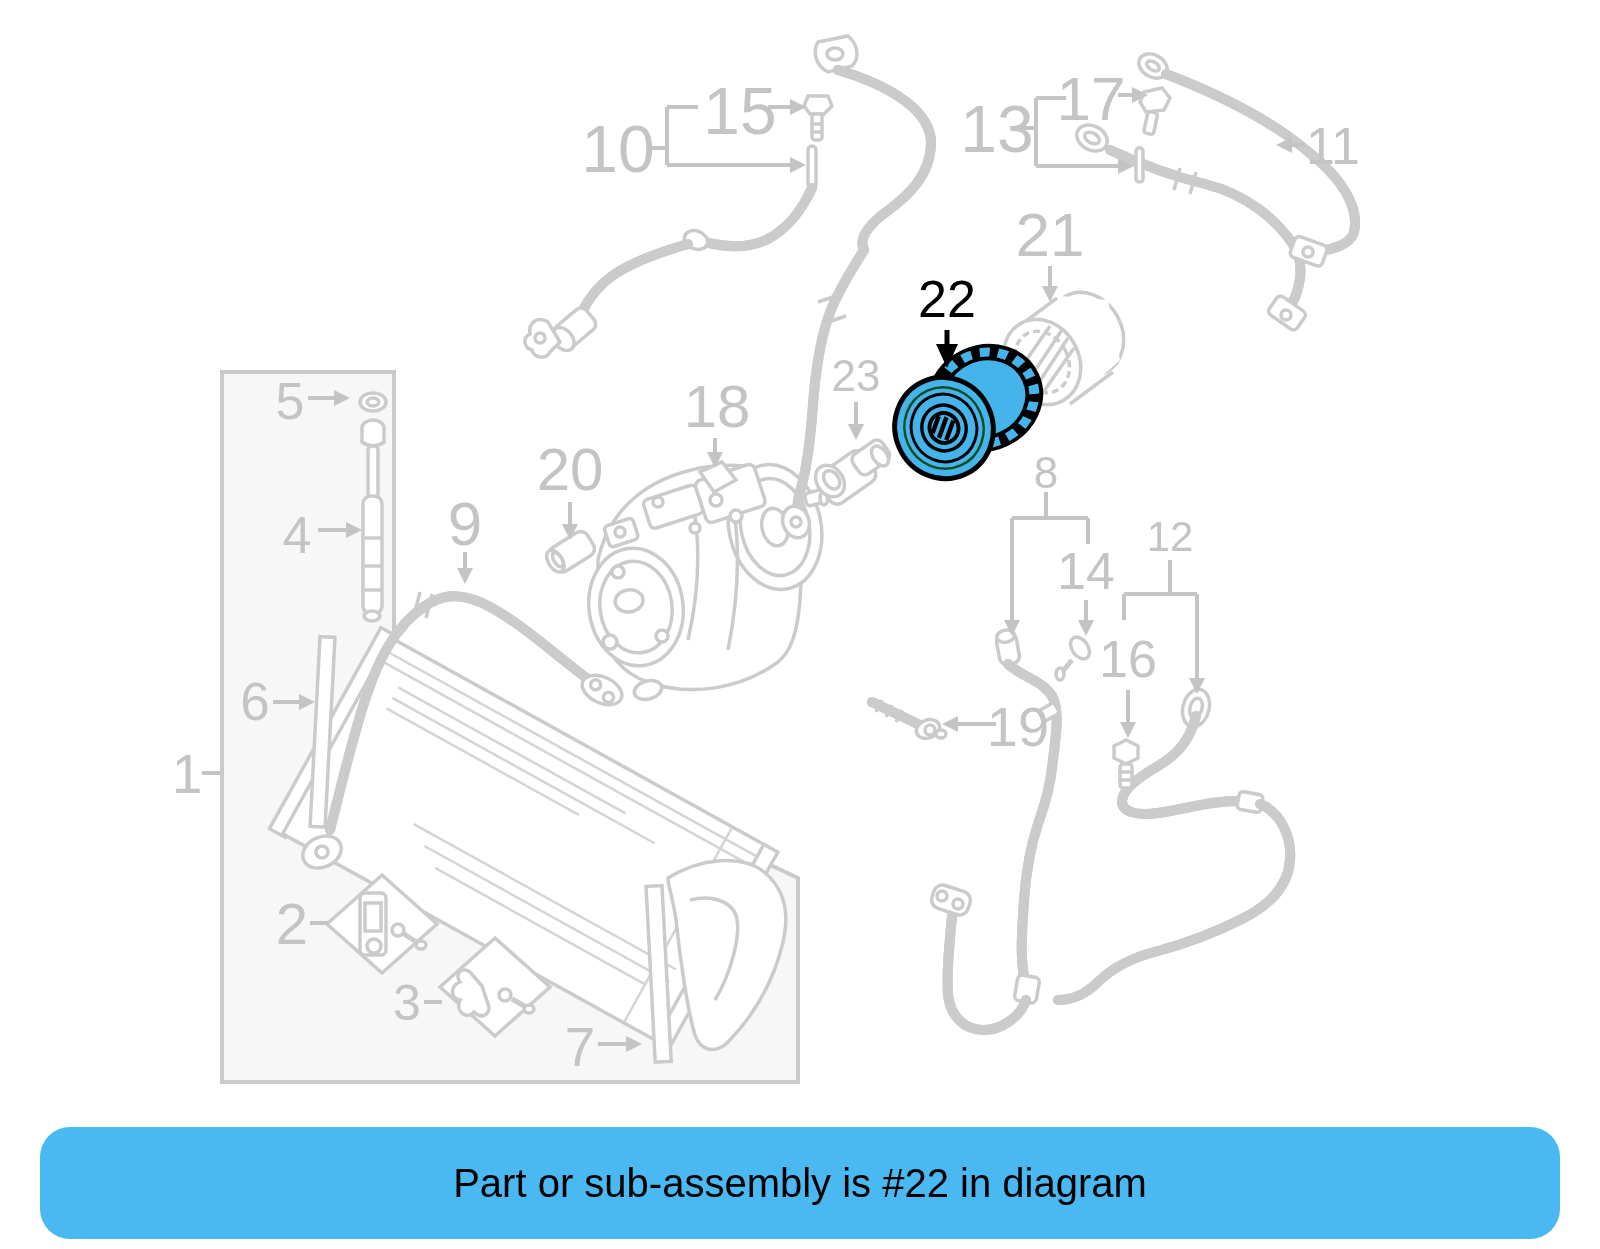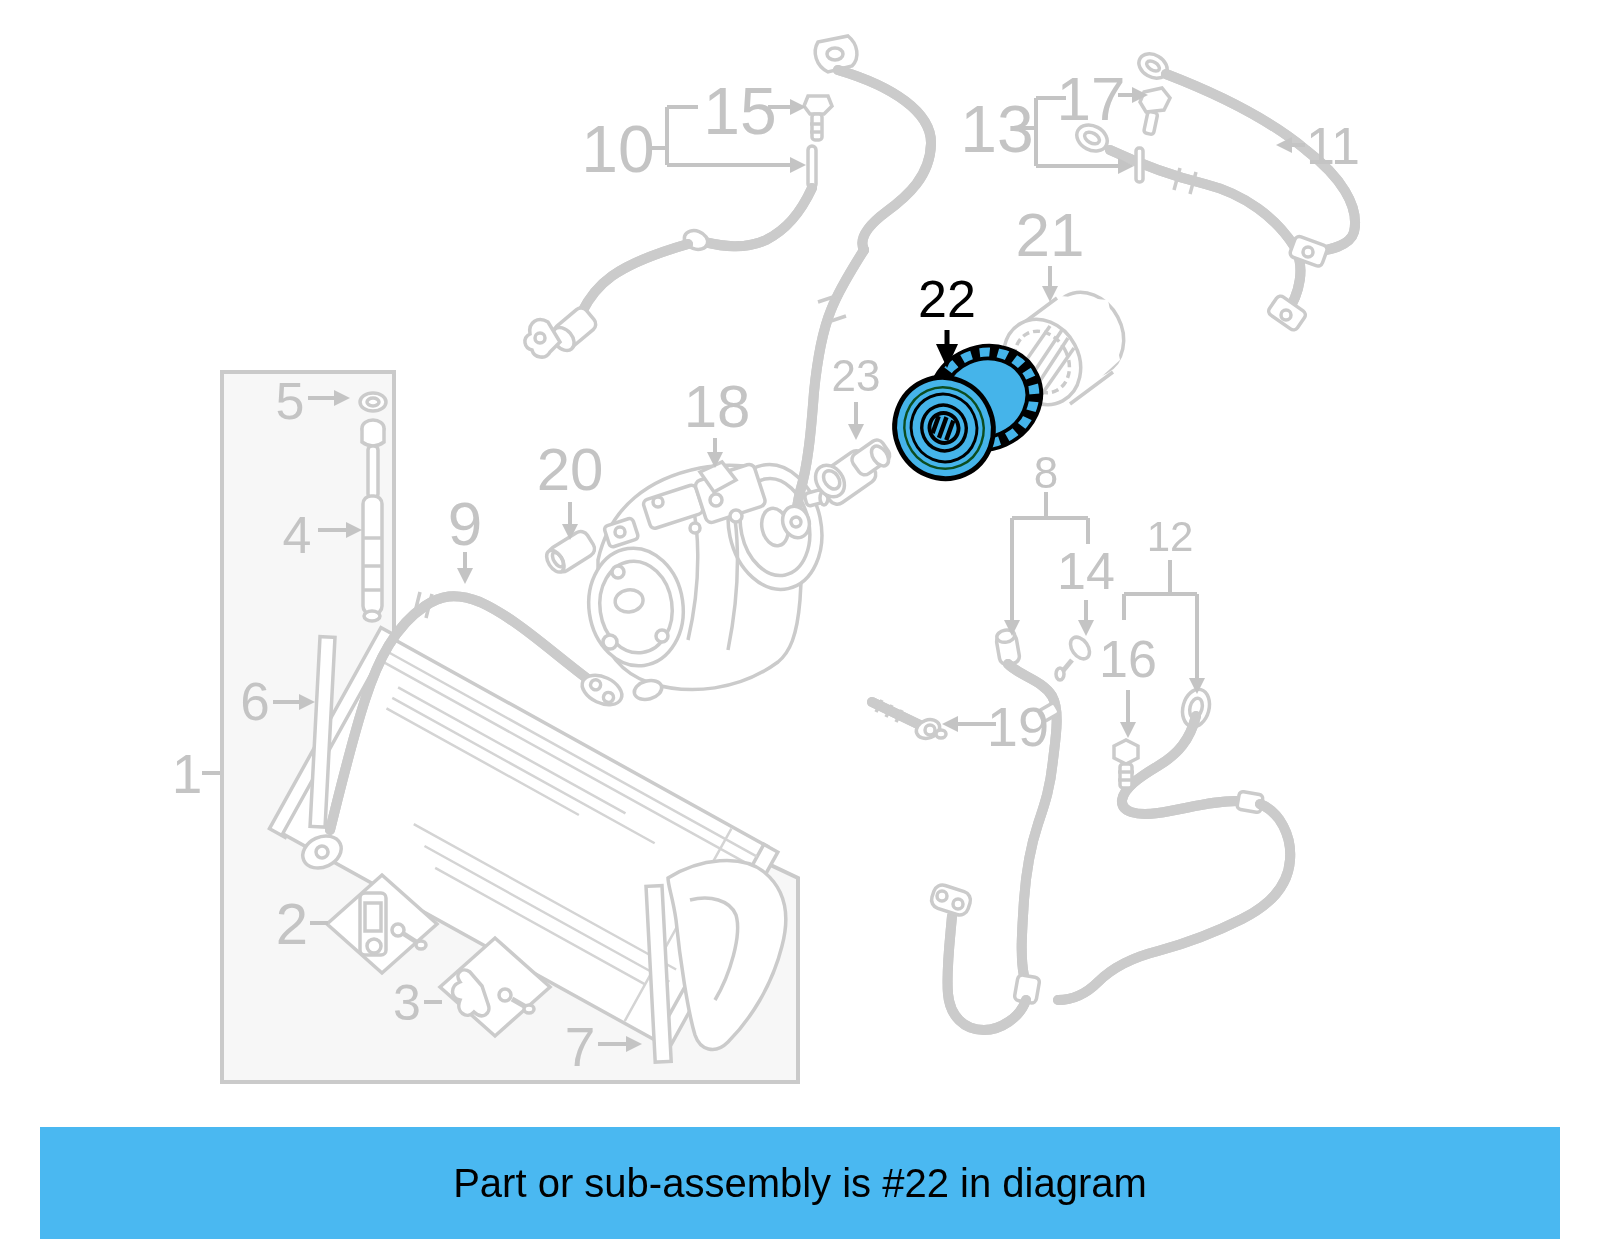--- a/index.html
+++ b/index.html
@@ -11,21 +11,21 @@
   .t2{fill:none;stroke:#ffffff;stroke-width:4.5;stroke-linecap:round;}
   .ln{fill:none;stroke:#cbcbcb;stroke-width:3.5;}
   .lw{fill:#ffffff;stroke:#cbcbcb;stroke-width:3.5;}
   .fin{fill:none;stroke:#d4d4d4;stroke-width:2.5;}
   .ld{stroke:#c4c4c4;stroke-width:4;fill:none;}
   .ah{fill:#c4c4c4;stroke:none;}
   .lbl{fill:#c4c4c4;text-anchor:middle;}
   .blk{fill:#000;text-anchor:middle;font-weight:400;}
   .banner{position:absolute;left:40px;top:1127px;width:1520px;height:112px;background:#4ab8f1;
           color:#000;display:flex;flex-direction:column;align-items:center;justify-content:center;
-          font-size:40px;line-height:47px;text-align:center;}
+          font-size:40px;line-height:47px;text-align:center;border-radius:30px;}
 </style>
 </head>
 <body>
 
 <div class="stage">
 <svg width="1600" height="1249" viewBox="0 0 1600 1249">
 
   <g>
     <polygon points="222,372 394,372 394,688 798,878 798,1082 222,1082" fill="#f7f7f7" stroke="#cacaca" stroke-width="4"></polygon>
   </g>

